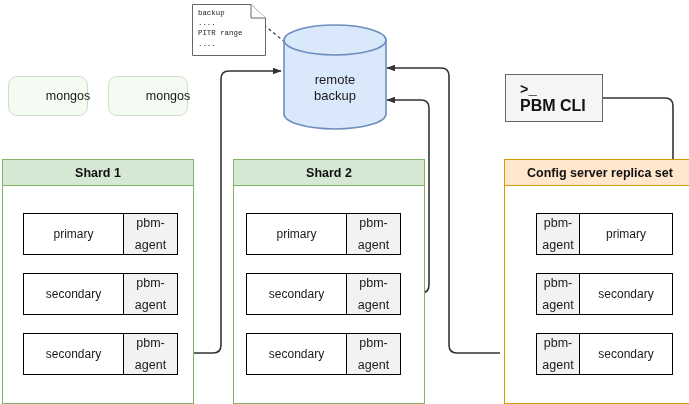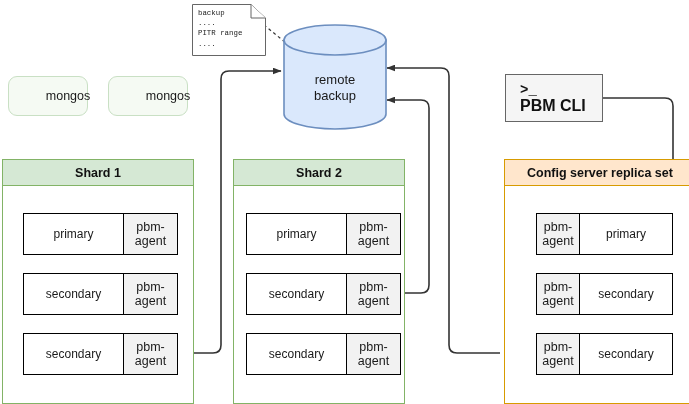--- a/index.html
+++ b/index.html
@@ -116,21 +116,21 @@
     color: #1a1a1a;
     background: #ffffff;
     flex: 1 1 auto;
   }
   .node .agent {
     display: flex;
     align-items: center;
     justify-content: center;
     text-align: center;
     font-size: 12.5px;
-    line-height: 14px;
+    line-height: 22px;
     color: #1a1a1a;
     background: #f2f2f2;
     white-space: pre-line;
     flex: 0 0 auto;
   }
   .node.agent-right .agent { border-left: 1px solid #000000; width: 53px; }
   .node.agent-left .agent { border-right: 1px solid #000000; width: 42px; }
 
   
   #wires { position: absolute; left: 0; top: 0; pointer-events: none; }
@@ -207,21 +207,21 @@
 agent</div>
     </div>
 
     <div class="abs node agent-right" style="left:20px; top:173px; width:155px;">
       <div class="role">secondary</div>
       <div class="agent">pbm-
 agent</div>
     </div>
   </div>
 
-  <div class="abs group green" style="left:233px; top:159px; width:172px; height:245px;">
+  <div class="abs group green" style="left:233px; top:159px; width:192px; height:245px;">
     <div class="group-header green">Shard 2</div>
 
     <div class="abs node agent-right" style="left:12px; top:53px; width:155px;">
       <div class="role">primary</div>
       <div class="agent">pbm-
 agent</div>
     </div>
 
     <div class="abs node agent-right" style="left:12px; top:113px; width:155px;">
       <div class="role">secondary</div>

